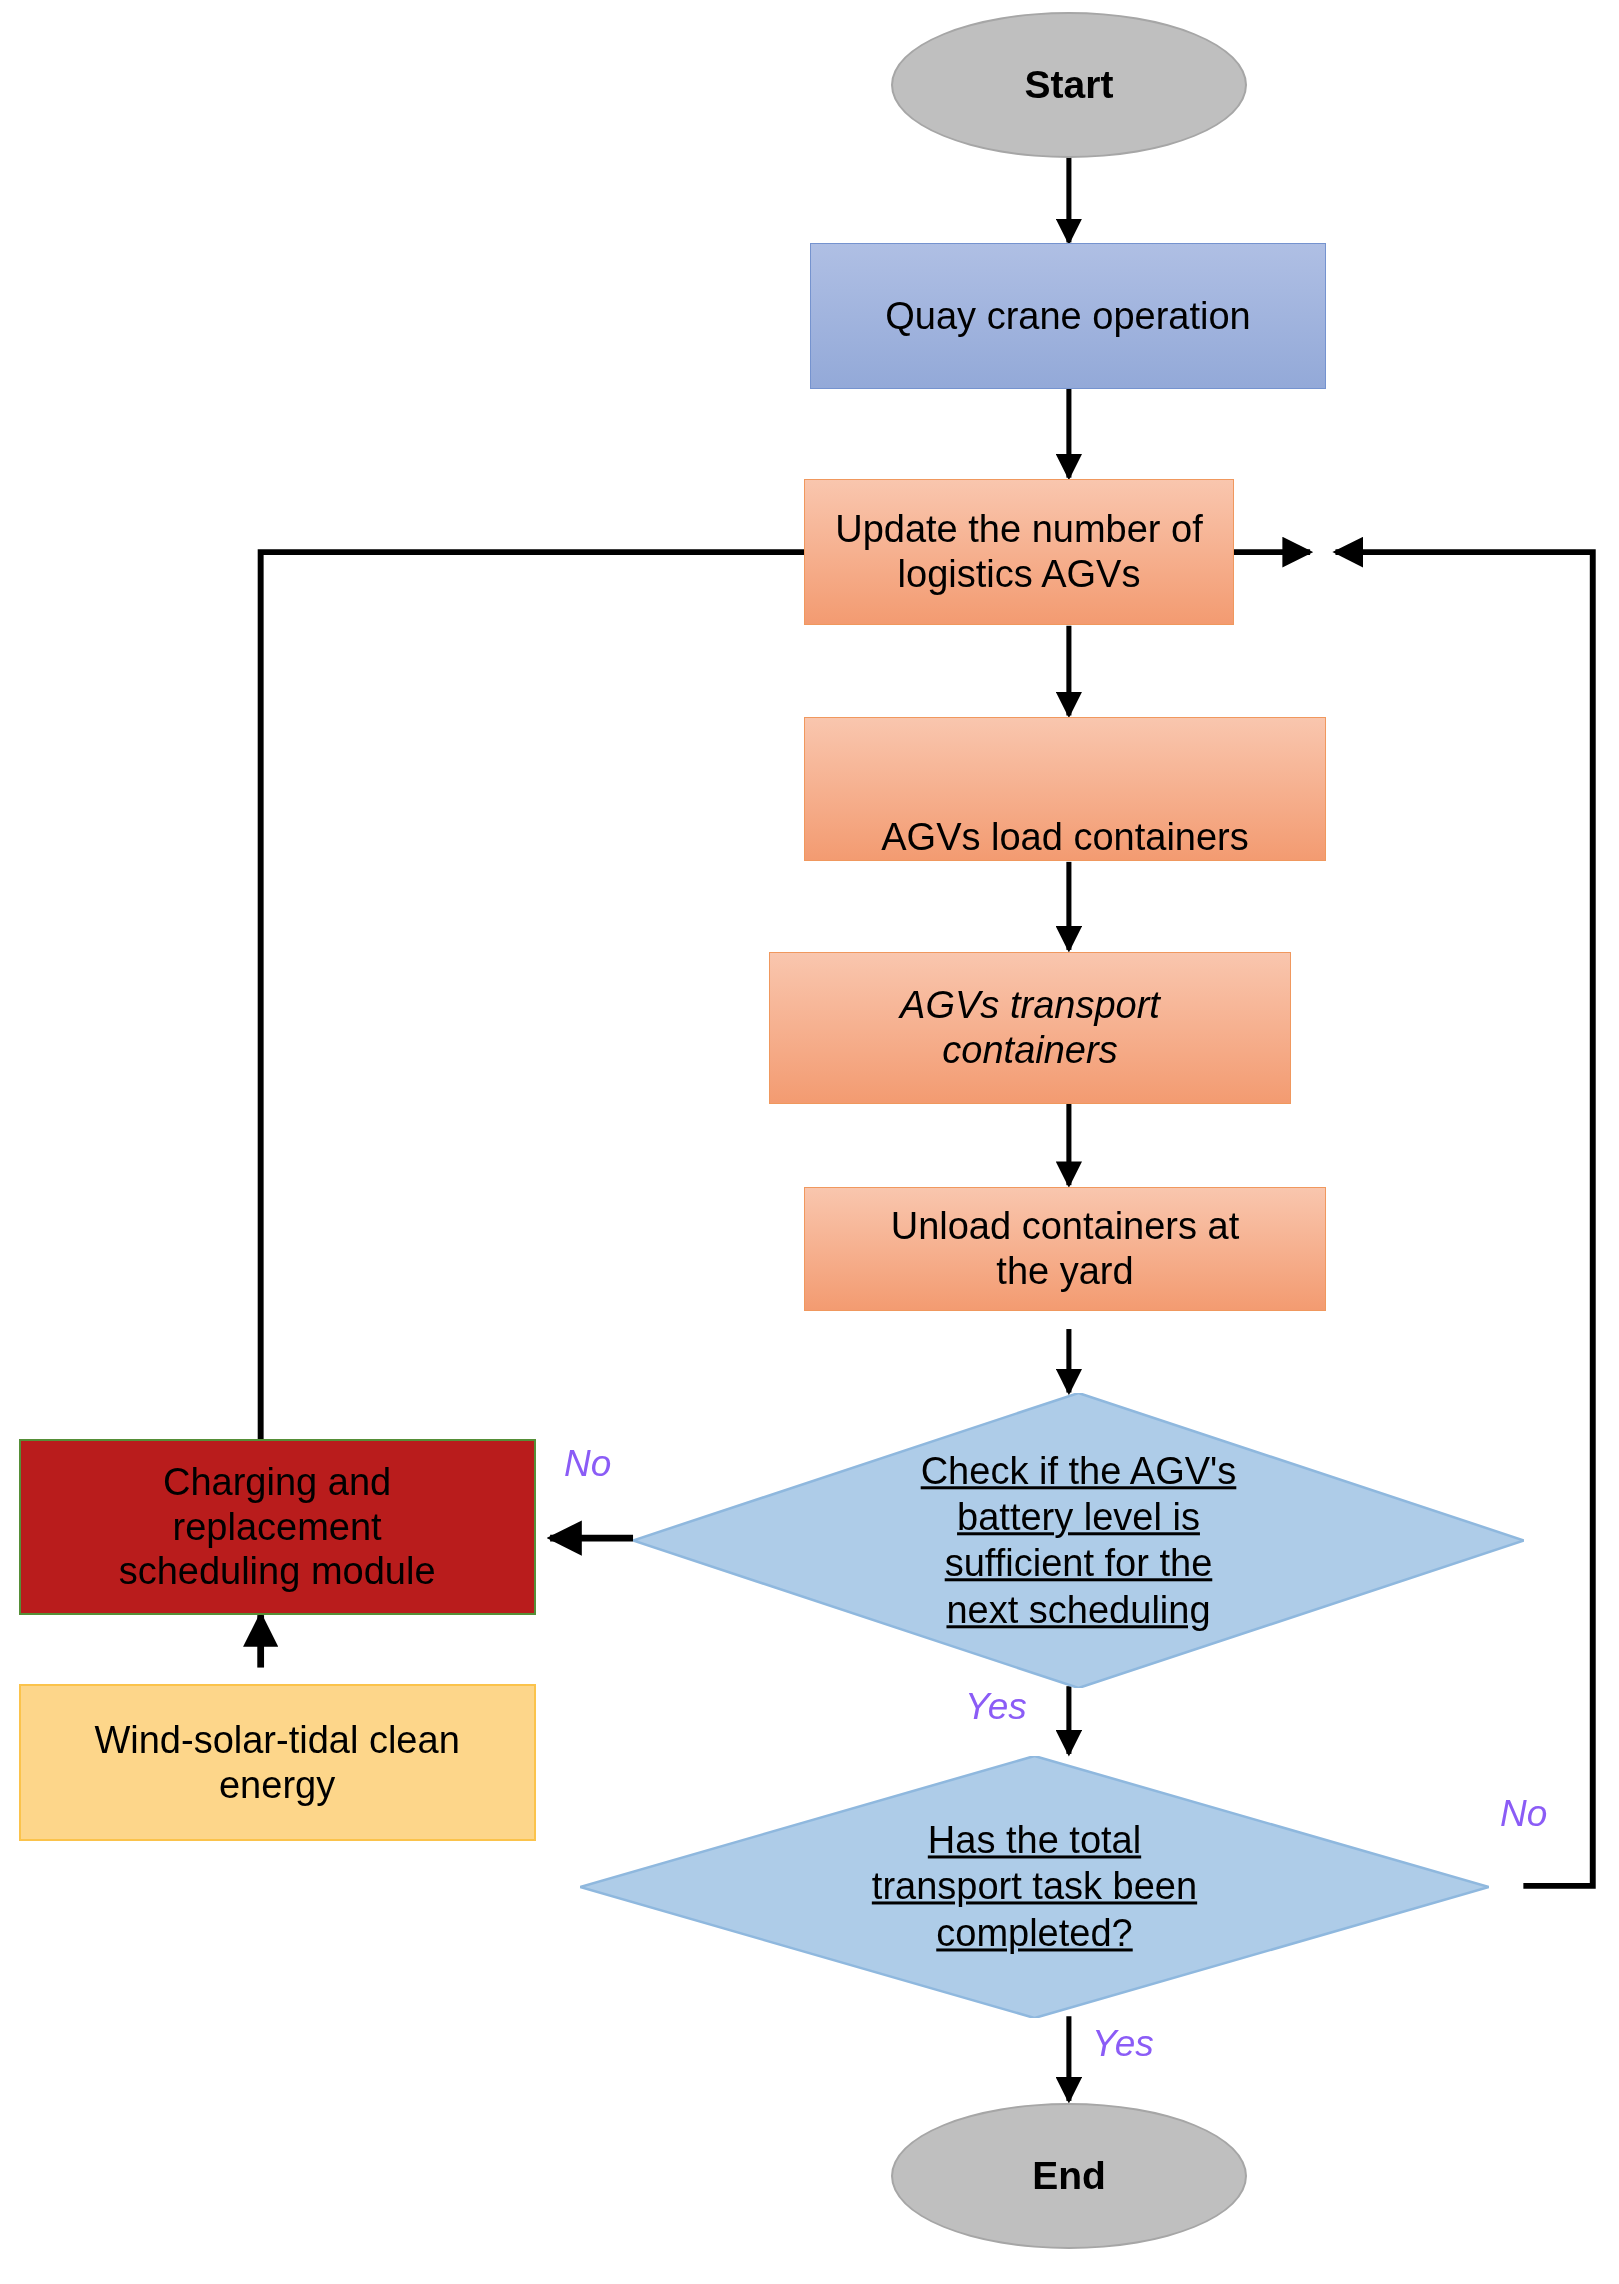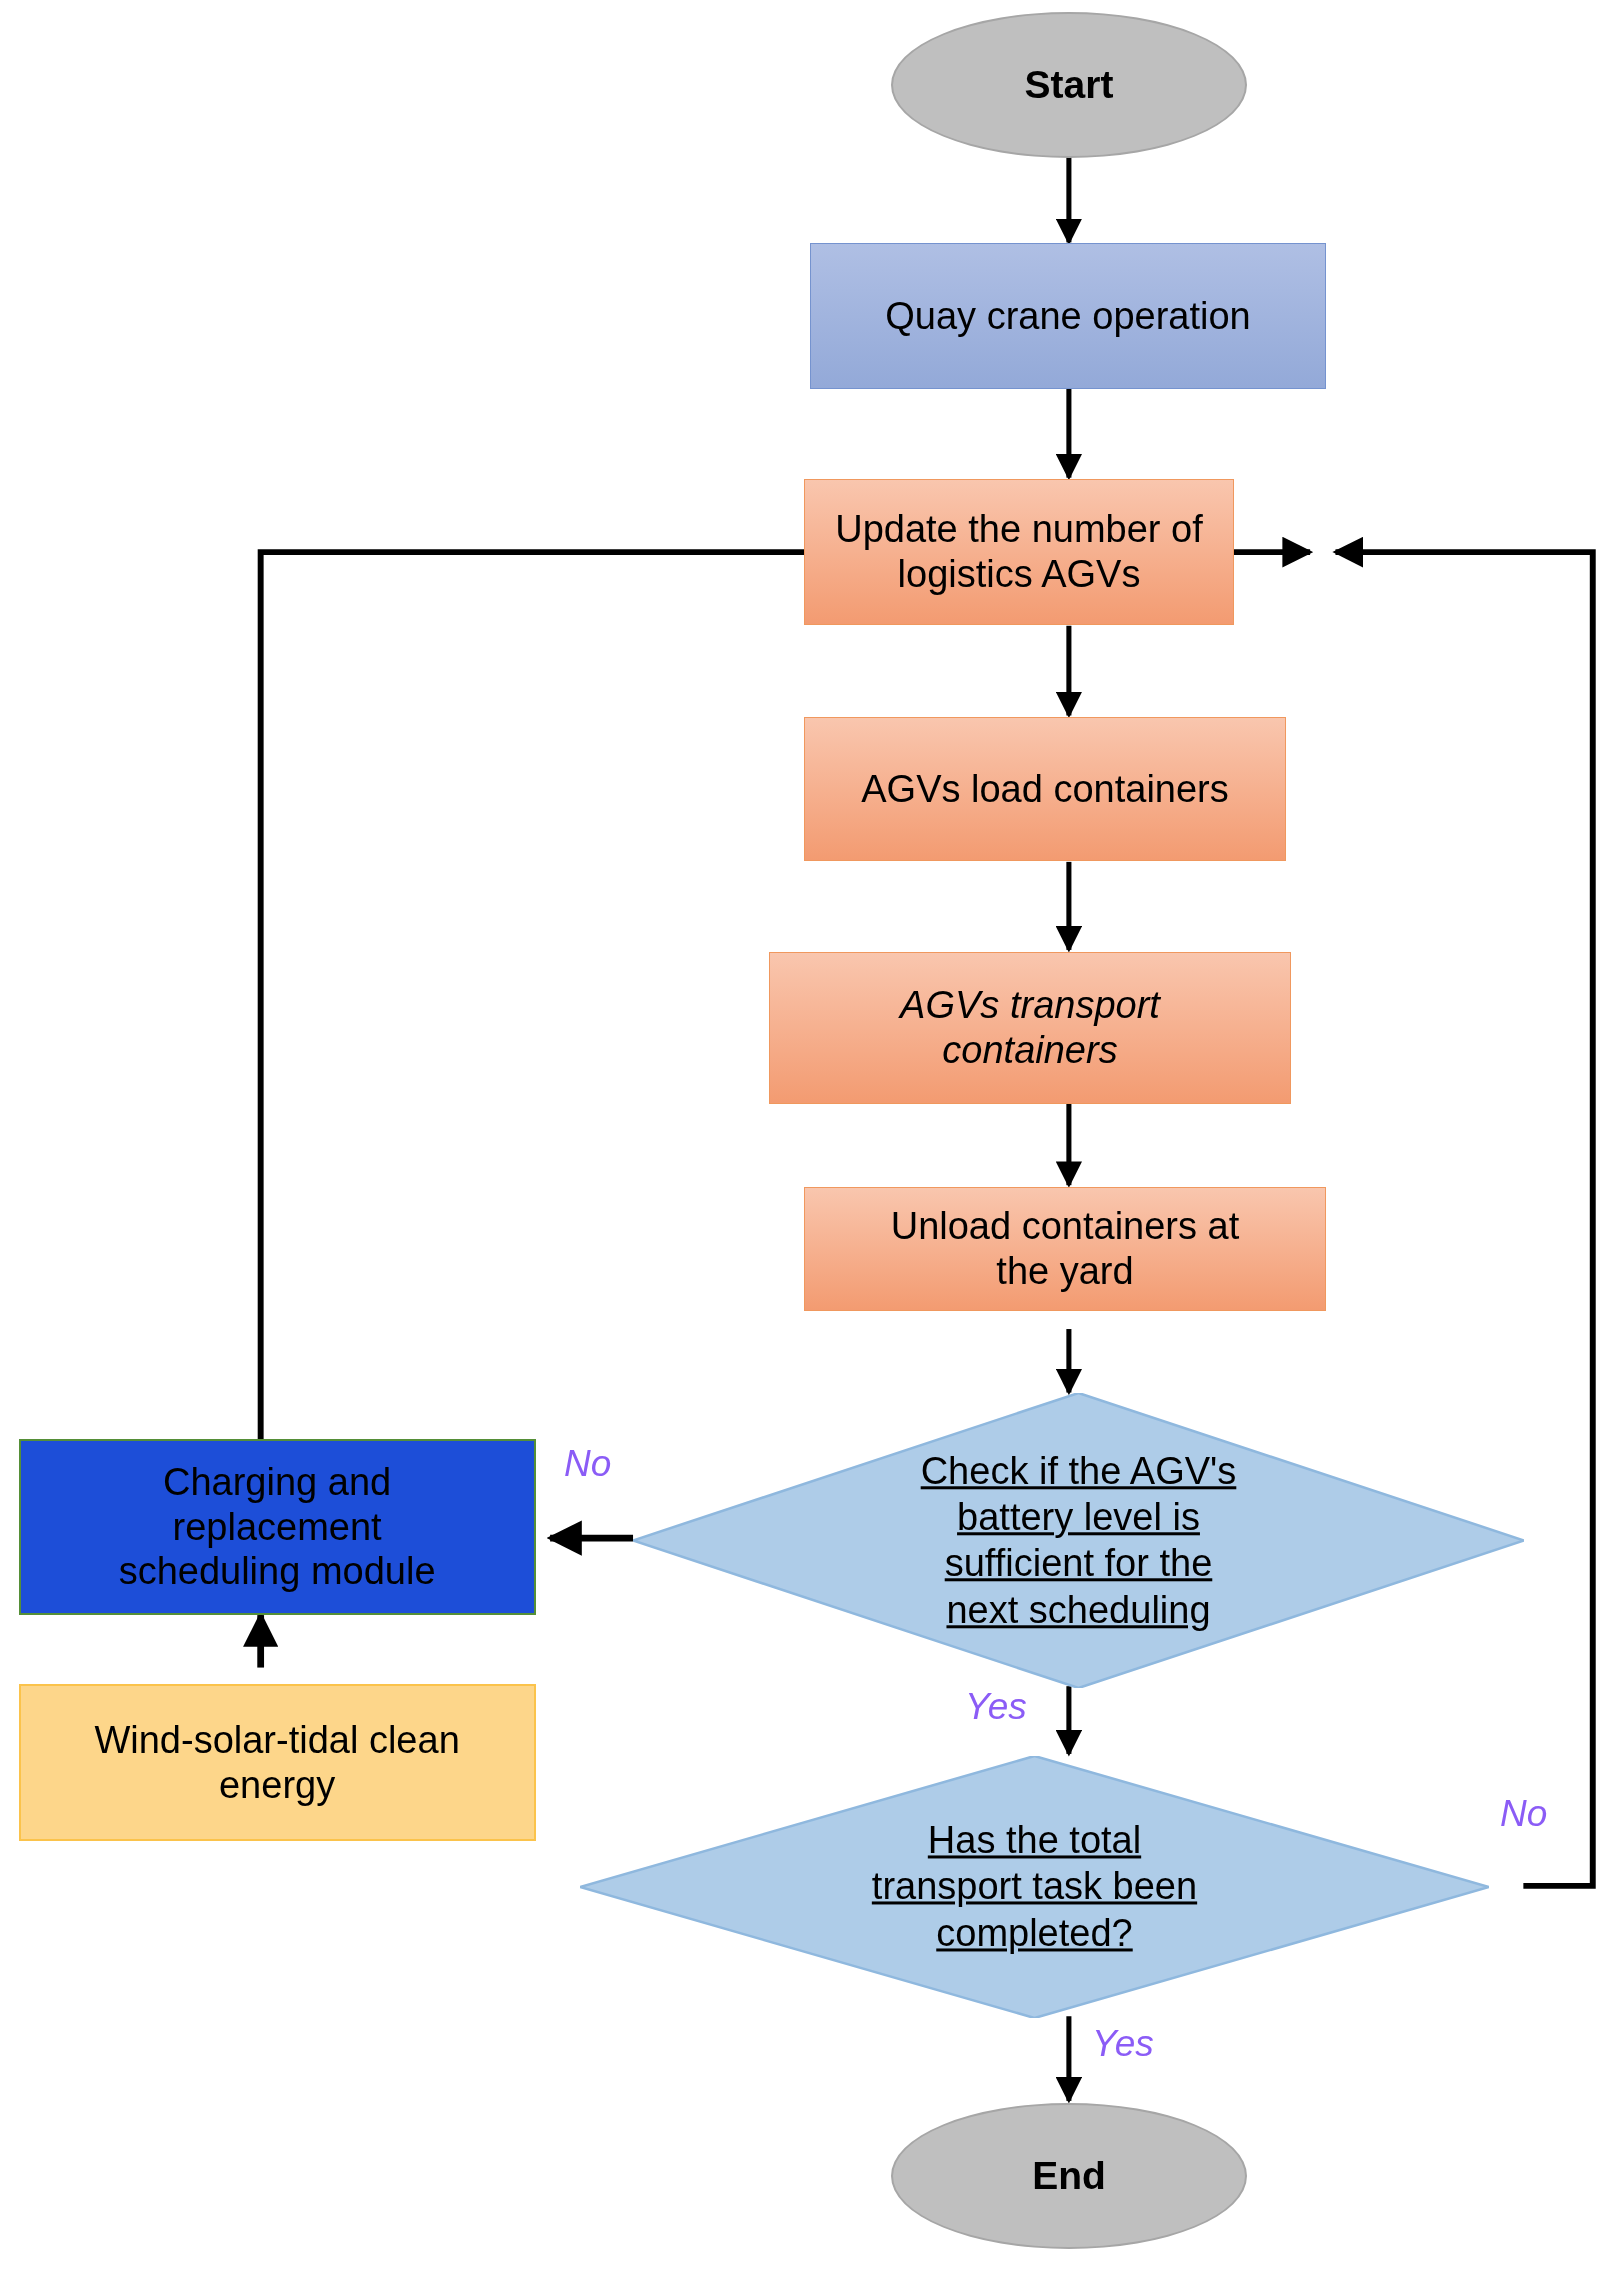--- a/index.html
+++ b/index.html
@@ -51,21 +51,21 @@
 
   
   .proc-orange {
     background: linear-gradient(to bottom, #F9C6AE 0%, #F39B71 100%);
     border: 1.7px solid #F0985E;
     font-size: 38px;
   }
 
   
   .proc-green {
-    background: #1d4ed8;
+    background: #b91c1c;
     border: 2.5px solid #558F37;
     font-size: 38px;
   }
 
   
   .proc-yellow {
     background: #FDD68A;
     border: 2.5px solid #FBC34B;
     font-size: 38px;
     margin-top: 16px;
@@ -156,21 +156,21 @@
 
   <div class="node terminator" style="left:891px; top:12px; width:356px; height:146px;">
     <span class="label">Start</span>
   </div>
 
   <div class="node proc-orange" style="left:804px; top:479px; width:430px; height:146px;">
     <span class="label">Update the number of
 logistics AGVs</span>
   </div>
 
-  <div class="node proc-orange" style="left:804px; top:717px; width:482px; height:144px;">
+  <div class="node proc-orange" style="left:804px; top:717px; width:522px; height:144px;align-items:flex-end;">
     <span class="label">AGVs load containers</span>
   </div>
 
   <div class="node proc-orange" style="left:769px; top:952px; width:522px; height:152px;font-style:italic;">
     <span class="label">AGVs transport
 containers</span>
   </div>
 
   <div class="node proc-orange" style="left:804px; top:1187px; width:522px; height:124px;">
     <span class="label">Unload containers at

